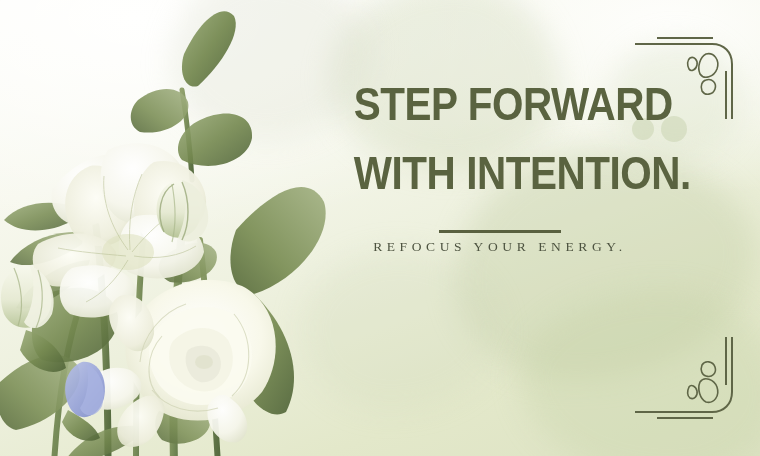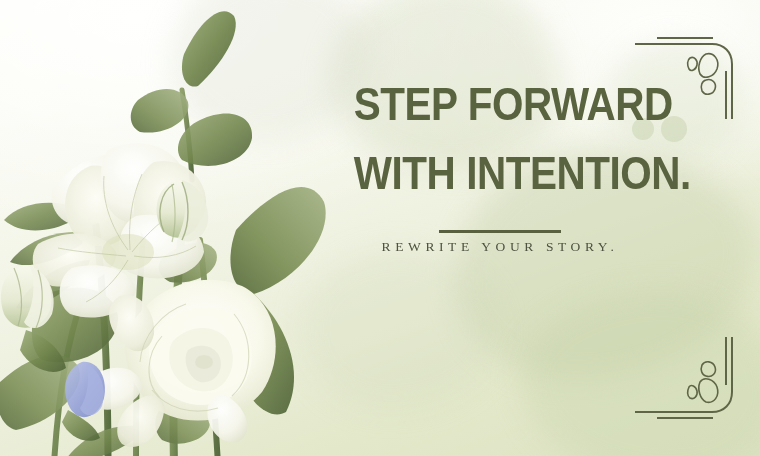--- a/index.html
+++ b/index.html
@@ -219,21 +219,21 @@
       <path d="M84 414 C74 396 80 374 96 368 C112 366 122 384 118 404 C112 424 94 430 84 414 Z" fill="url(#blueG)" opacity=".92"></path>
       <path d="M100 370 C114 376 122 394 116 412 C110 424 98 424 94 414 C102 402 104 384 100 370 Z" fill="#aab4e2" opacity=".75"></path>
       <path d="M82 416 C96 424 110 432 114 444 C100 452 82 442 76 428 Z" fill="url(#leafG)" opacity=".9"></path>
     </g>
   </svg>
 
   <div id="content">
     <div class="headline l1">STEP FORWARD</div>
     <div class="headline l2">WITH INTENTION.</div>
     <div class="divider"></div>
-    <div class="sub" style="margin-top:0">REWRITE YOUR STORY.</div>
+    <div class="sub" style="margin-top:0">REFOCUS YOUR ENERGY.</div>
   </div>
 
   <svg class="ornament tr" width="122" height="110" viewBox="0 0 122 110">
     <g fill="none" stroke="#5f6647" stroke-width="2" stroke-linecap="square">
       <path d="M4 30 L80 30 C92 30 100 38 100 50 L100 104"></path>
       <path d="M26 24 L80 24"></path>
       <path d="M94 58 L94 104"></path>
     </g>
     <g fill="none" stroke="#5f6647" stroke-width="1.6">
       <path d="M58 44 C62 42 66 46 65 51 C64 56 59 58 57 55 C55 51 55 46 58 44 Z"></path>

